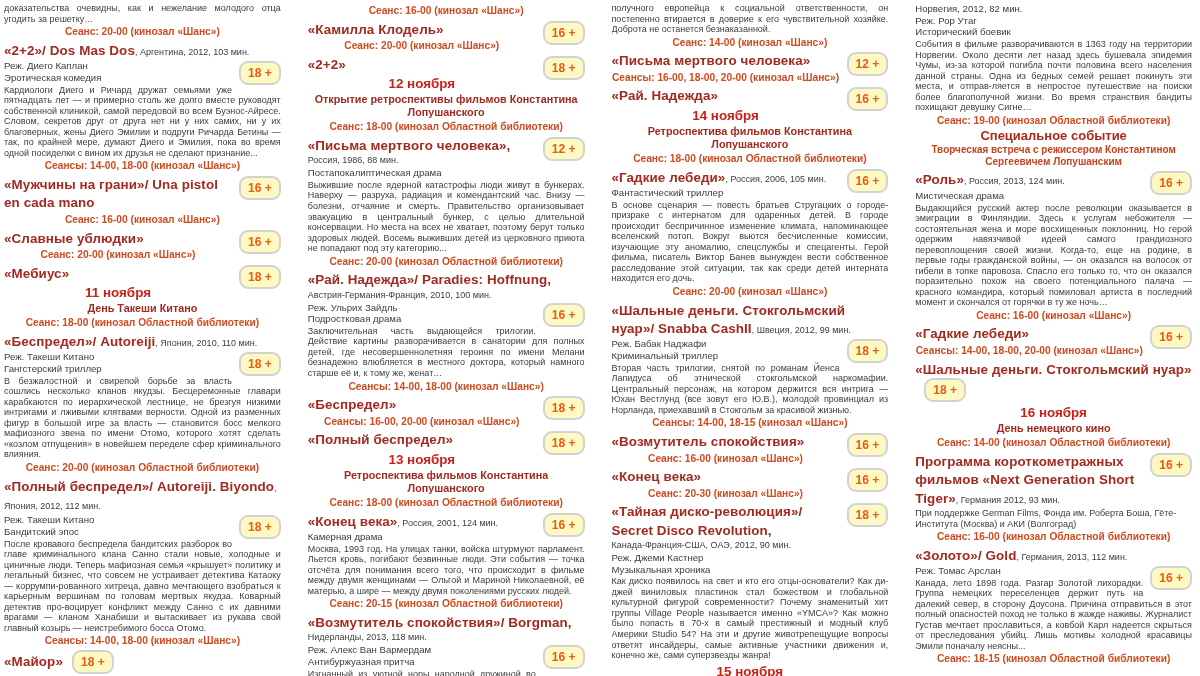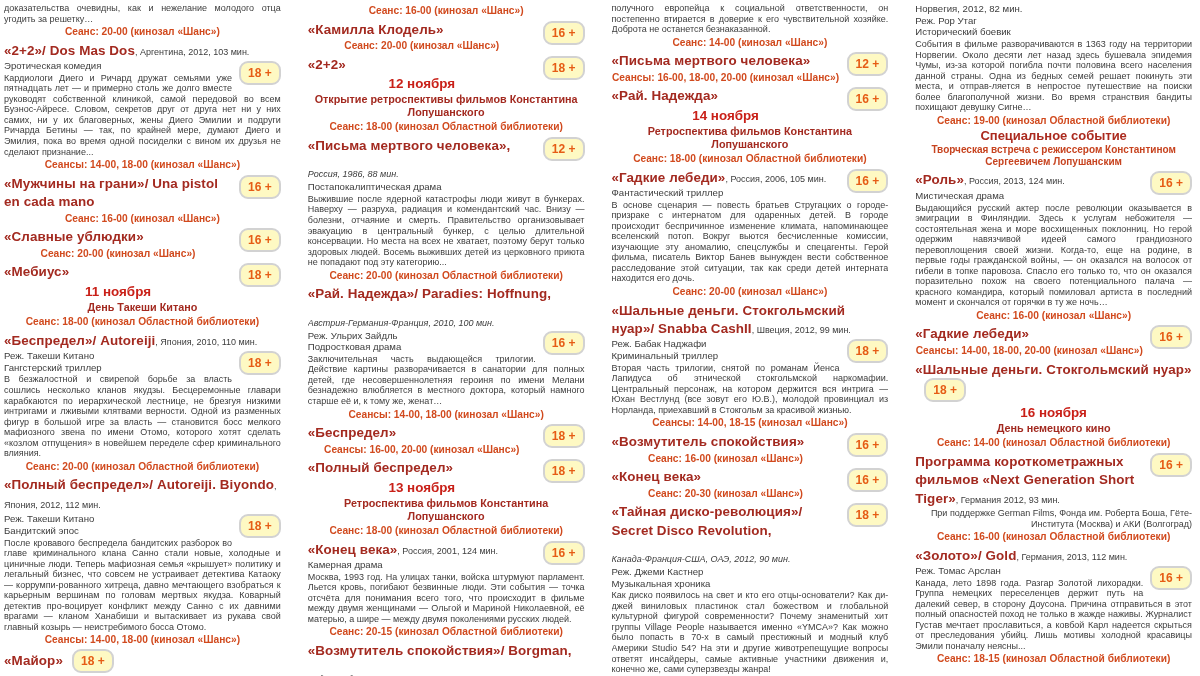--- a/index.html
+++ b/index.html
@@ -8,32 +8,32 @@
     font-family:"Liberation Sans","DejaVu Sans",sans-serif;
     color:#3c3c3c;
   }
   .page{
     display:flex;gap:27px;box-sizing:border-box;
     width:1200px;height:676px;padding:3px 8px 0 4px;
   }
   .col{flex:1 1 0;min-width:0;overflow:hidden;}
   p{margin:0;}
   .body{font-size:9px;line-height:1.17;text-align:justify;margin-bottom:1px;}
-  .plain{font-size:9px;line-height:1.17;text-align:right;margin-bottom:1px;}
+  .plain{font-size:9px;line-height:1.17;text-align:left;margin-bottom:1px;}
   .session{
     text-align:center;color:#d14a1e;font-weight:bold;
     font-size:10.2px;line-height:1.35;margin:1px 0;
   }
   .title-block{margin:2px 0 1px;line-height:1.15;}
   .film-title{
     color:#a32a20;font-weight:bold;font-size:13.4px;
     letter-spacing:.1px;line-height:1.18;
   }
   .title-meta{font-size:9px;color:#3c3c3c;font-weight:normal;line-height:1.2;}
-  div.title-meta{margin-top:15px;font-style:italic;}
+  div.title-meta{margin-top:1px;}
   .credits{font-size:9.6px;line-height:1.22;margin-bottom:1px;}
   .credit-line{white-space:normal;}
   .badge{
     float:right;background:#fef9c3;border:2px solid #d2d2d2;border-radius:9px;
     color:#e65c15;font-weight:bold;font-size:12px;line-height:1;
     padding:4px 7px;margin:1px 0 2px 7px;white-space:nowrap;
   }
   .badge.inline{float:none;display:inline-block;vertical-align:middle;margin:0 0 0 9px;}
   .date{
     text-align:center;color:#c92018;font-weight:bold;
@@ -55,20 +55,21 @@
 </head>
 <body>
 
 <div class="page" id="page">
     <div class="col">
       <p class="body">доказательства очевидны, как и нежелание молодого отца угодить за решетку…</p>
       <p class="session">Сеанс: 20-00 (кинозал «Шанс»)</p>
       <div class="title-block"><span class="film-title">«2+2»/ Dos Mas Dos</span><span class="title-meta">, Аргентина, 2012, 103 мин.</span></div>
       <div class="credits">
         <span class="badge">18 +</span>
+        <div class="credit-line">Реж. Диего Каплан</div>
         <div class="credit-line">Эротическая комедия</div>
       </div>
       <p class="body">Кардиологи Диего и Ричард дружат семьями уже пятнадцать лет — и примерно столь же долго вместе руководят собственной клиникой, самой передовой во всем Буэнос-Айресе. Словом, секретов друг от друга нет ни у них самих, ни у их благоверных, жены Диего Эмилии и подруги Ричарда Бетины — так, по крайней мере, думают Диего и Эмилия, пока во время одной посиделки с вином их друзья не сделают признание...</p>
       <p class="session">Сеансы: 14-00, 18-00 (кинозал «Шанс»)</p>
       <div class="title-block"><span class="badge">16 +</span><span class="film-title">«Мужчины на грани»/ Una pistol en cada mano</span></div>
       <p class="session">Сеанс: 16-00 (кинозал «Шанс»)</p>
       <div class="title-block"><span class="badge">16 +</span><span class="film-title">«Славные ублюдки»</span></div>
       <p class="session">Сеанс: 20-00 (кинозал «Шанс»)</p>
       <div class="title-block"><span class="badge">18 +</span><span class="film-title">«Мебиус»</span></div>
       <div class="date">11 ноября</div>

